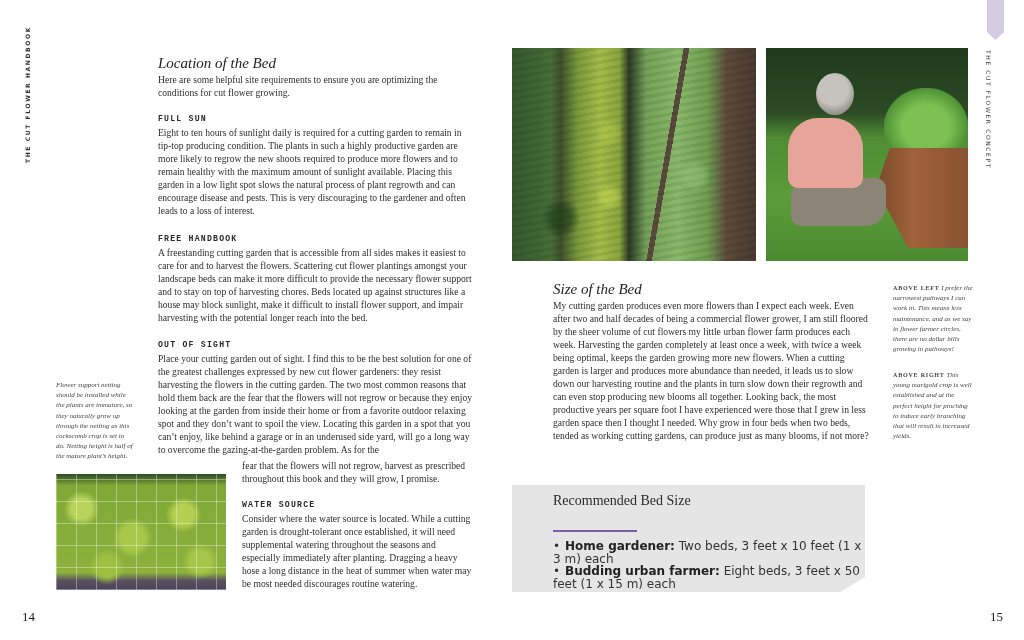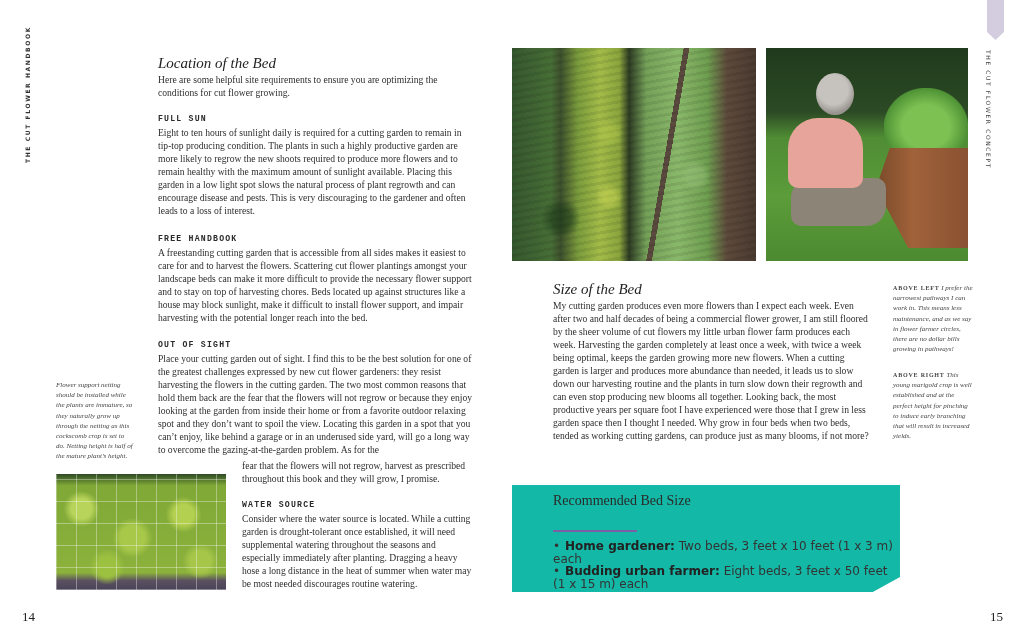--- a/index.html
+++ b/index.html
@@ -139,22 +139,22 @@
       radial-gradient(circle at 15% 30%, #b8d45a 0 10px, transparent 18px),
       radial-gradient(circle at 45% 55%, #a8c84a 0 12px, transparent 20px),
       radial-gradient(circle at 75% 35%, #b4d050 0 10px, transparent 18px),
       radial-gradient(circle at 30% 80%, #9cc040 0 10px, transparent 18px),
       radial-gradient(circle at 85% 75%, #a6c64a 0 10px, transparent 18px),
       linear-gradient(180deg, #2f4a26 0%, #7fa836 10%, #8cb23c 85%, #5a5060 92%, #4a4258 100%);
   }
 
   .recommend-box {
     position: absolute;
-    left: 512px; top: 485px; width: 388px; height: 107px;
-    background: #14b8a6;
+    left: 512px; top: 485px; width: 353px; height: 107px;
+    background: #e5e5e5;
     clip-path: polygon(0 0, 100% 0, 100% 86%, 93% 100%, 0 100%);
   }
   .recommend-title {
     position: absolute; left: 41px; top: 8px;
     font-family: "Liberation Serif", serif;
     font-size: 14px; line-height: 16px; color: #2a2a2a;
   }
   .recommend-rule {
     position: absolute; left: 41px; top: 45px; width: 84px; height: 2px;
     background: #7b5fa6;

